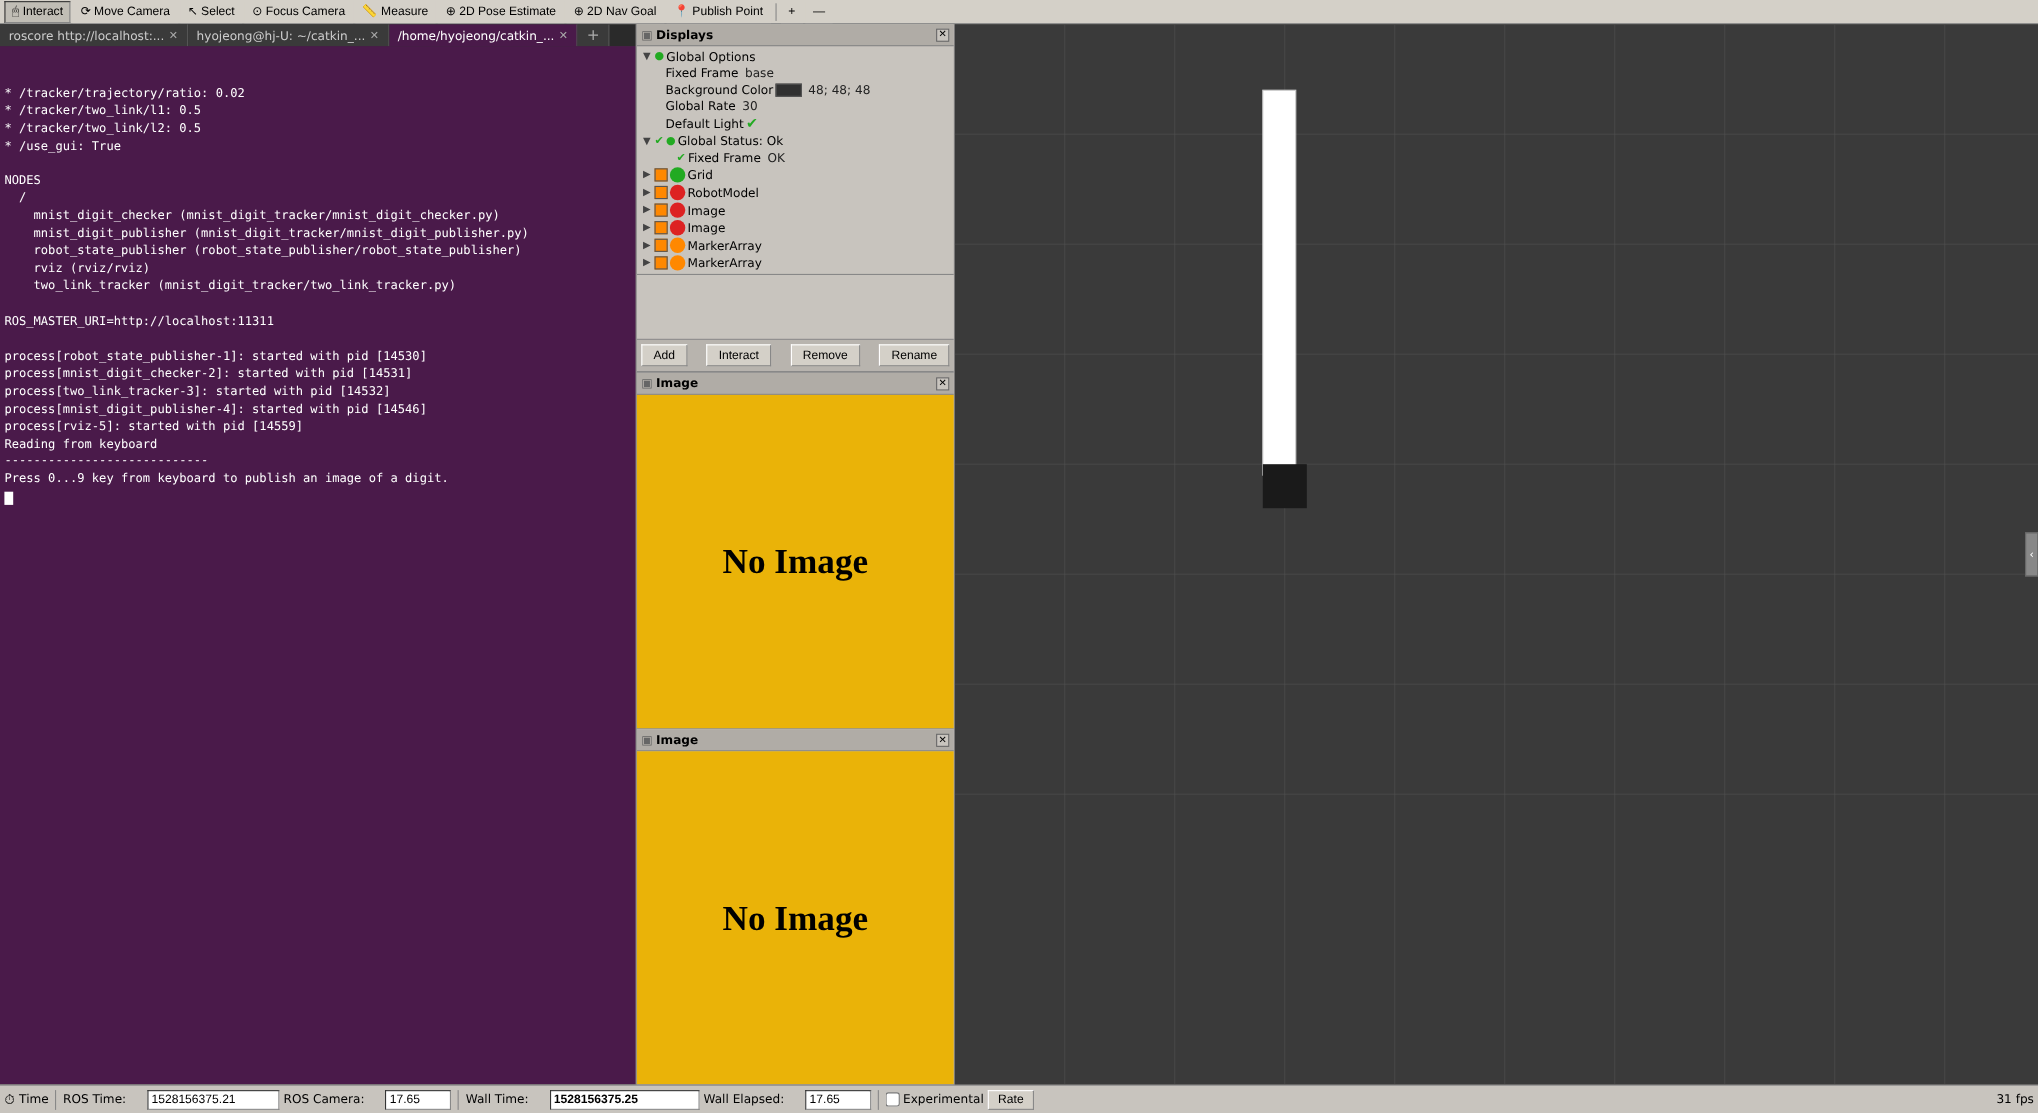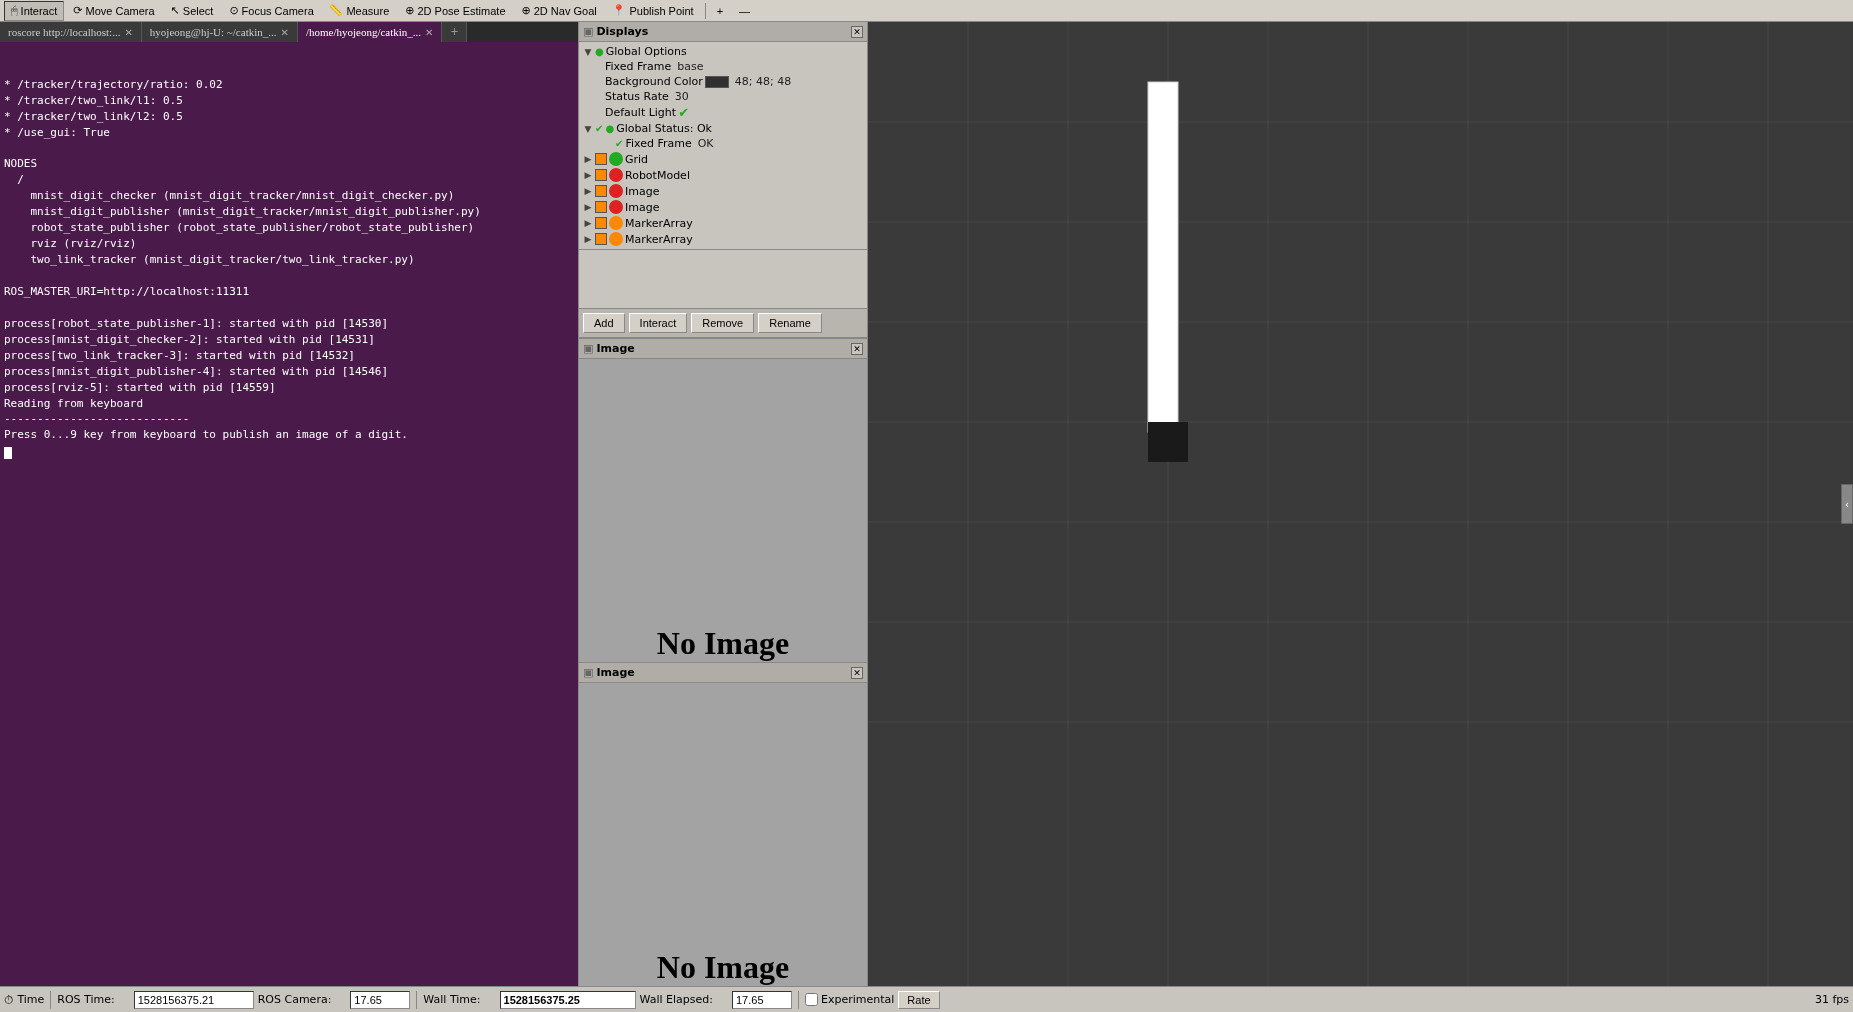--- a/index.html
+++ b/index.html
@@ -64,21 +64,20 @@
       display: flex;
       align-items: center;
       padding: 0 8px;
       font-size: 11px;
       color: #ccc;
       background: #3a3a3a;
       border-right: 1px solid #555;
       cursor: pointer;
       gap: 4px;
       height: 20px;
-      font-family: Liberation Serif, serif;
     }
     .terminal-tab.active {
       background: #4a1a4a;
       color: #fff;
       align-items: center;
     }
     .terminal-tab .close-x {
       font-size: 10px;
       color: #aaa;
     }
@@ -218,20 +217,21 @@
       border-top: 1px solid #888;
       border-bottom: 1px solid #888;
     }
 
     
     .buttons-row {
       display: flex;
       padding: 4px;
       gap: 4px;
       background: #b8b4ae;
+      justify-content: space-between;
     }
     .panel-btn {
       padding: 3px 10px;
       background: #d4d0c8;
       border: 1px solid #888;
       border-top-color: #fff;
       border-left-color: #fff;
       font-size: 11px;
       cursor: pointer;
       color: #000;
@@ -239,23 +239,23 @@
 
     
     .image-panel {
       background: #c8c4be;
       display: flex;
       flex-direction: column;
       flex: 1;
     }
     .image-content {
       flex: 1;
-      background: #a3a3a3;
-      display: flex;
-      align-items: flex-end;
+      background: #eab308;
+      display: flex;
+      align-items: center;
       justify-content: center;
     }
     .no-image-text {
       font-size: 32px;
       font-weight: bold;
       color: #000;
       font-family: serif;
     }
 
     
@@ -448,21 +448,21 @@
 
         <div class="tree-item indented-1">
           <span class="tree-expand"></span>
           <span class="tree-label">Background Color</span>
           <span class="color-swatch" style="background:#303030;"></span>
           <span class="tree-value">48; 48; 48</span>
         </div>
 
         <div class="tree-item indented-1">
           <span class="tree-expand"></span>
-          <span class="tree-label">Status Rate</span>
+          <span class="tree-label">Global Rate</span>
           <span class="tree-value">30</span>
         </div>
 
         <div class="tree-item indented-1">
           <span class="tree-expand"></span>
           <span class="tree-label">Default Light</span>
           <span style="color:#22aa22; font-size:13px;">✔</span>
         </div>
 
         <div class="tree-item">

